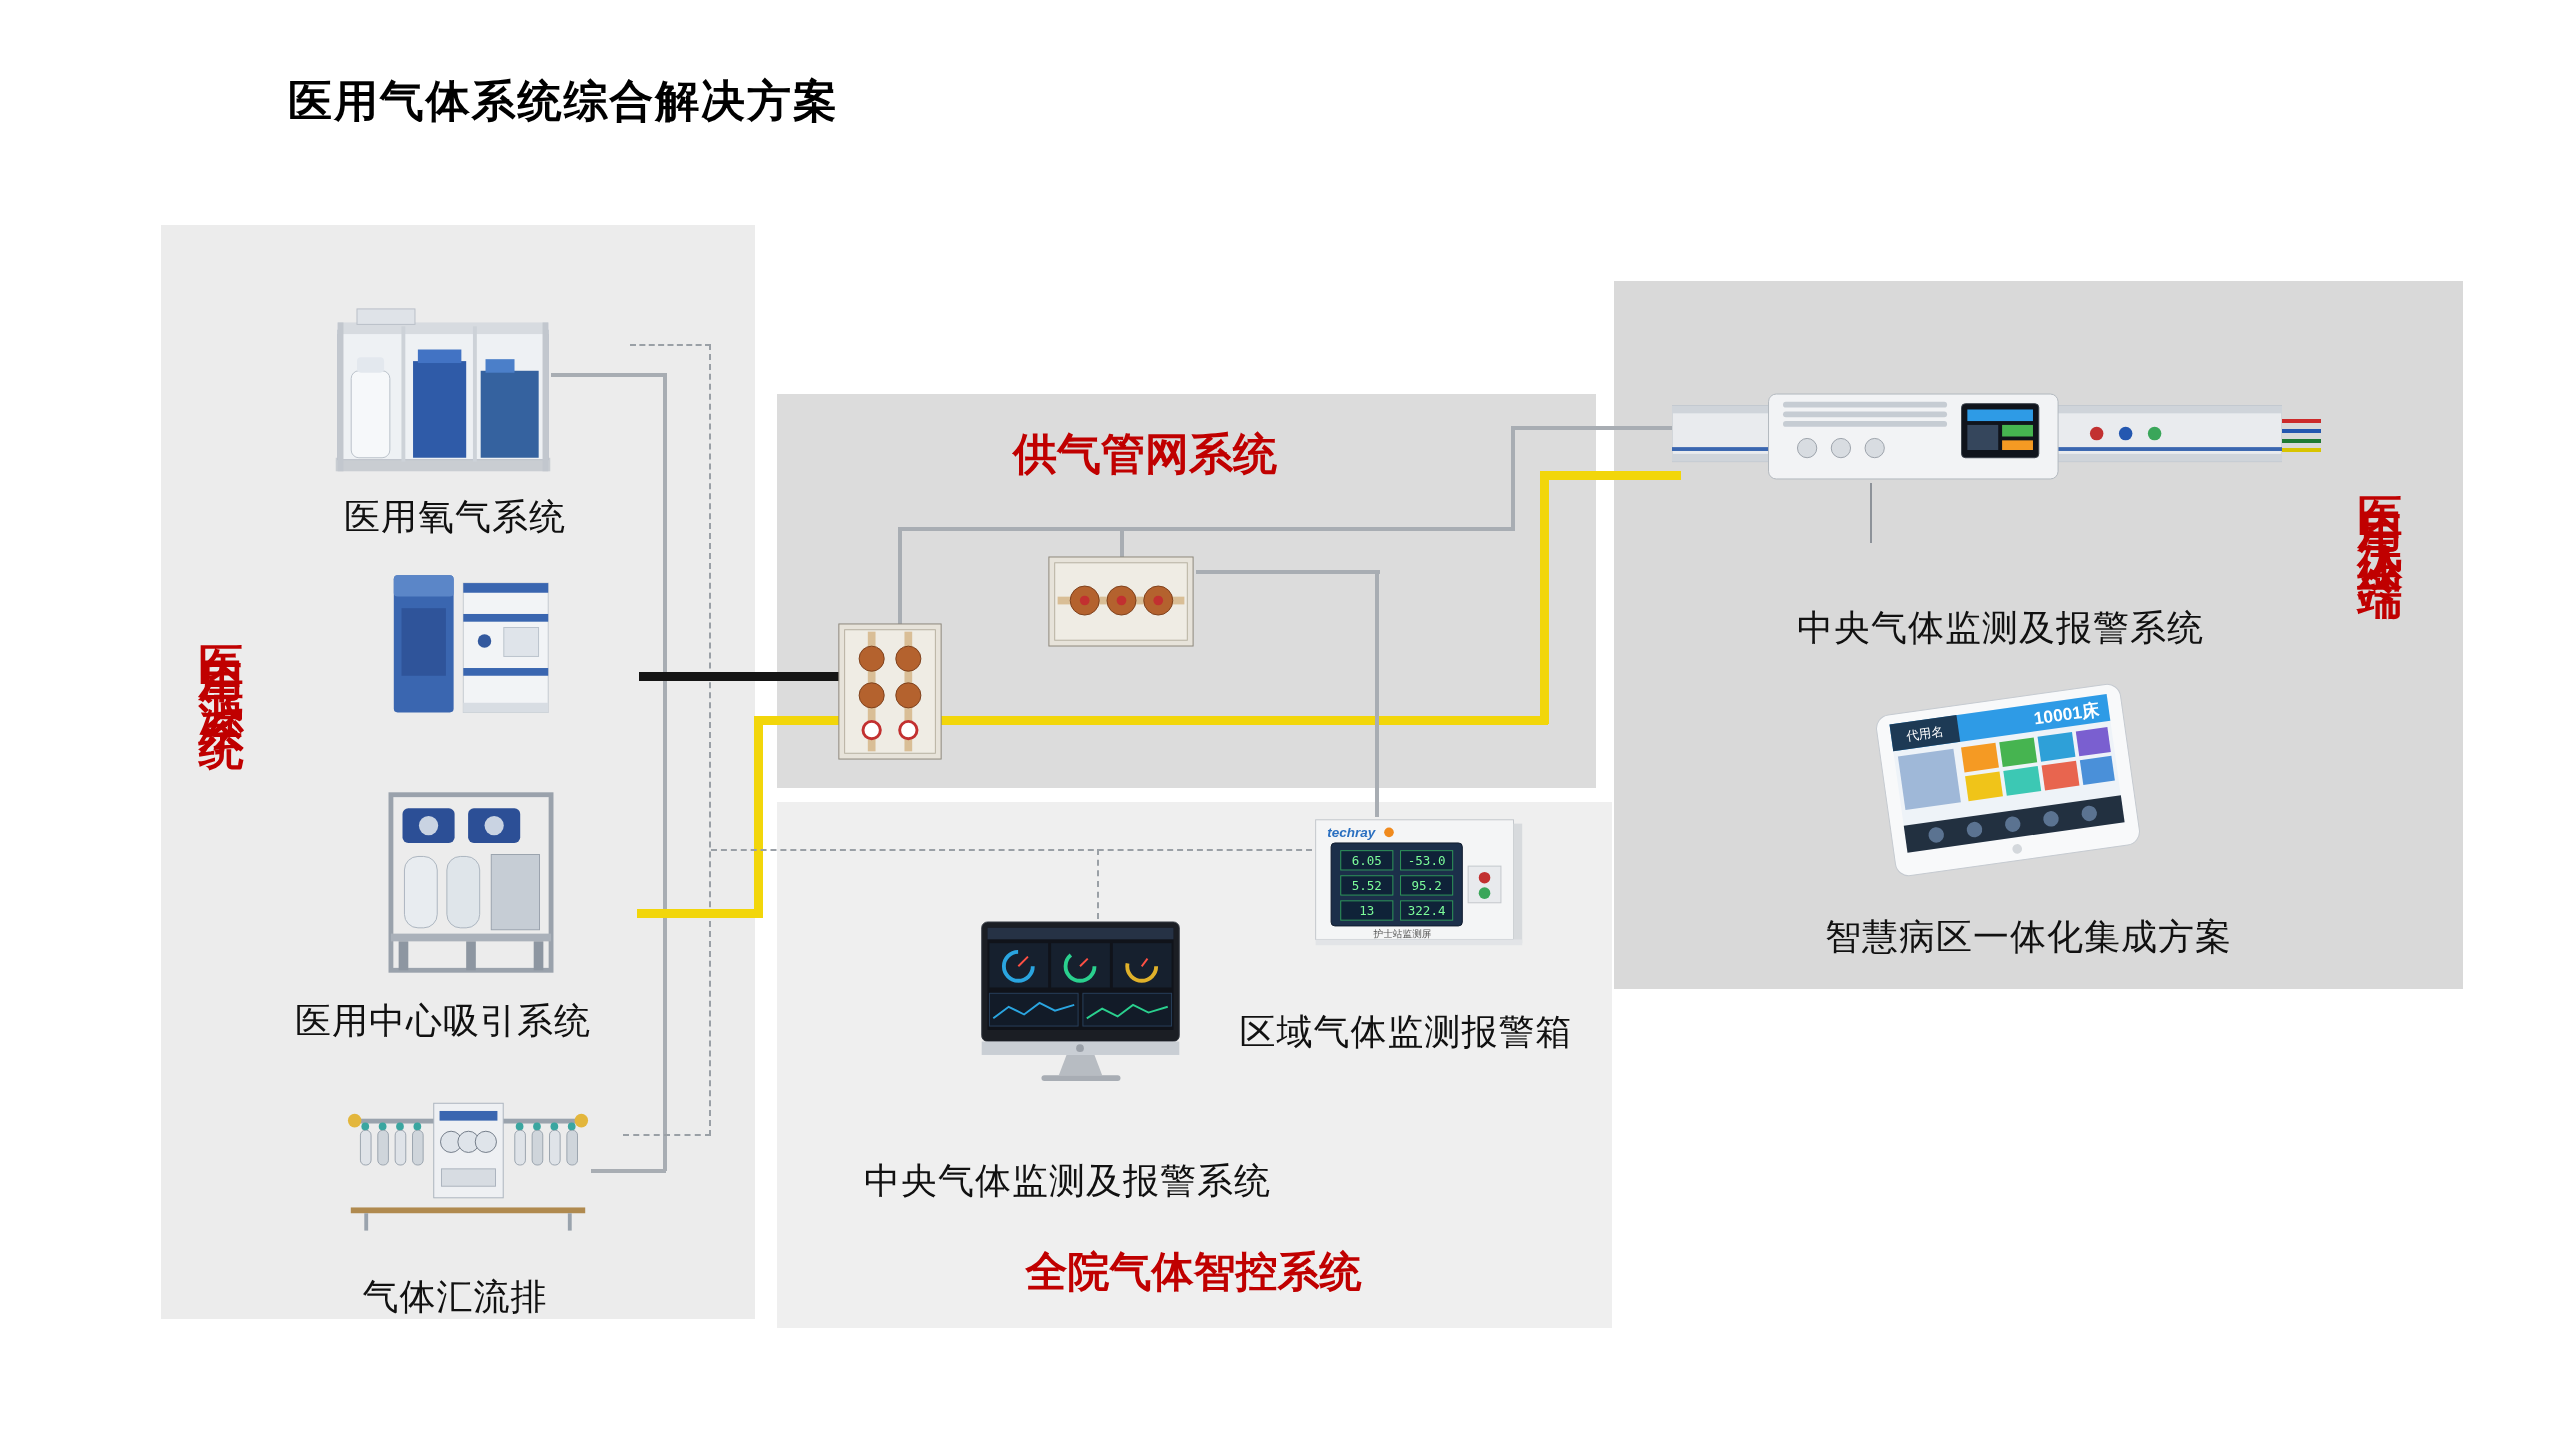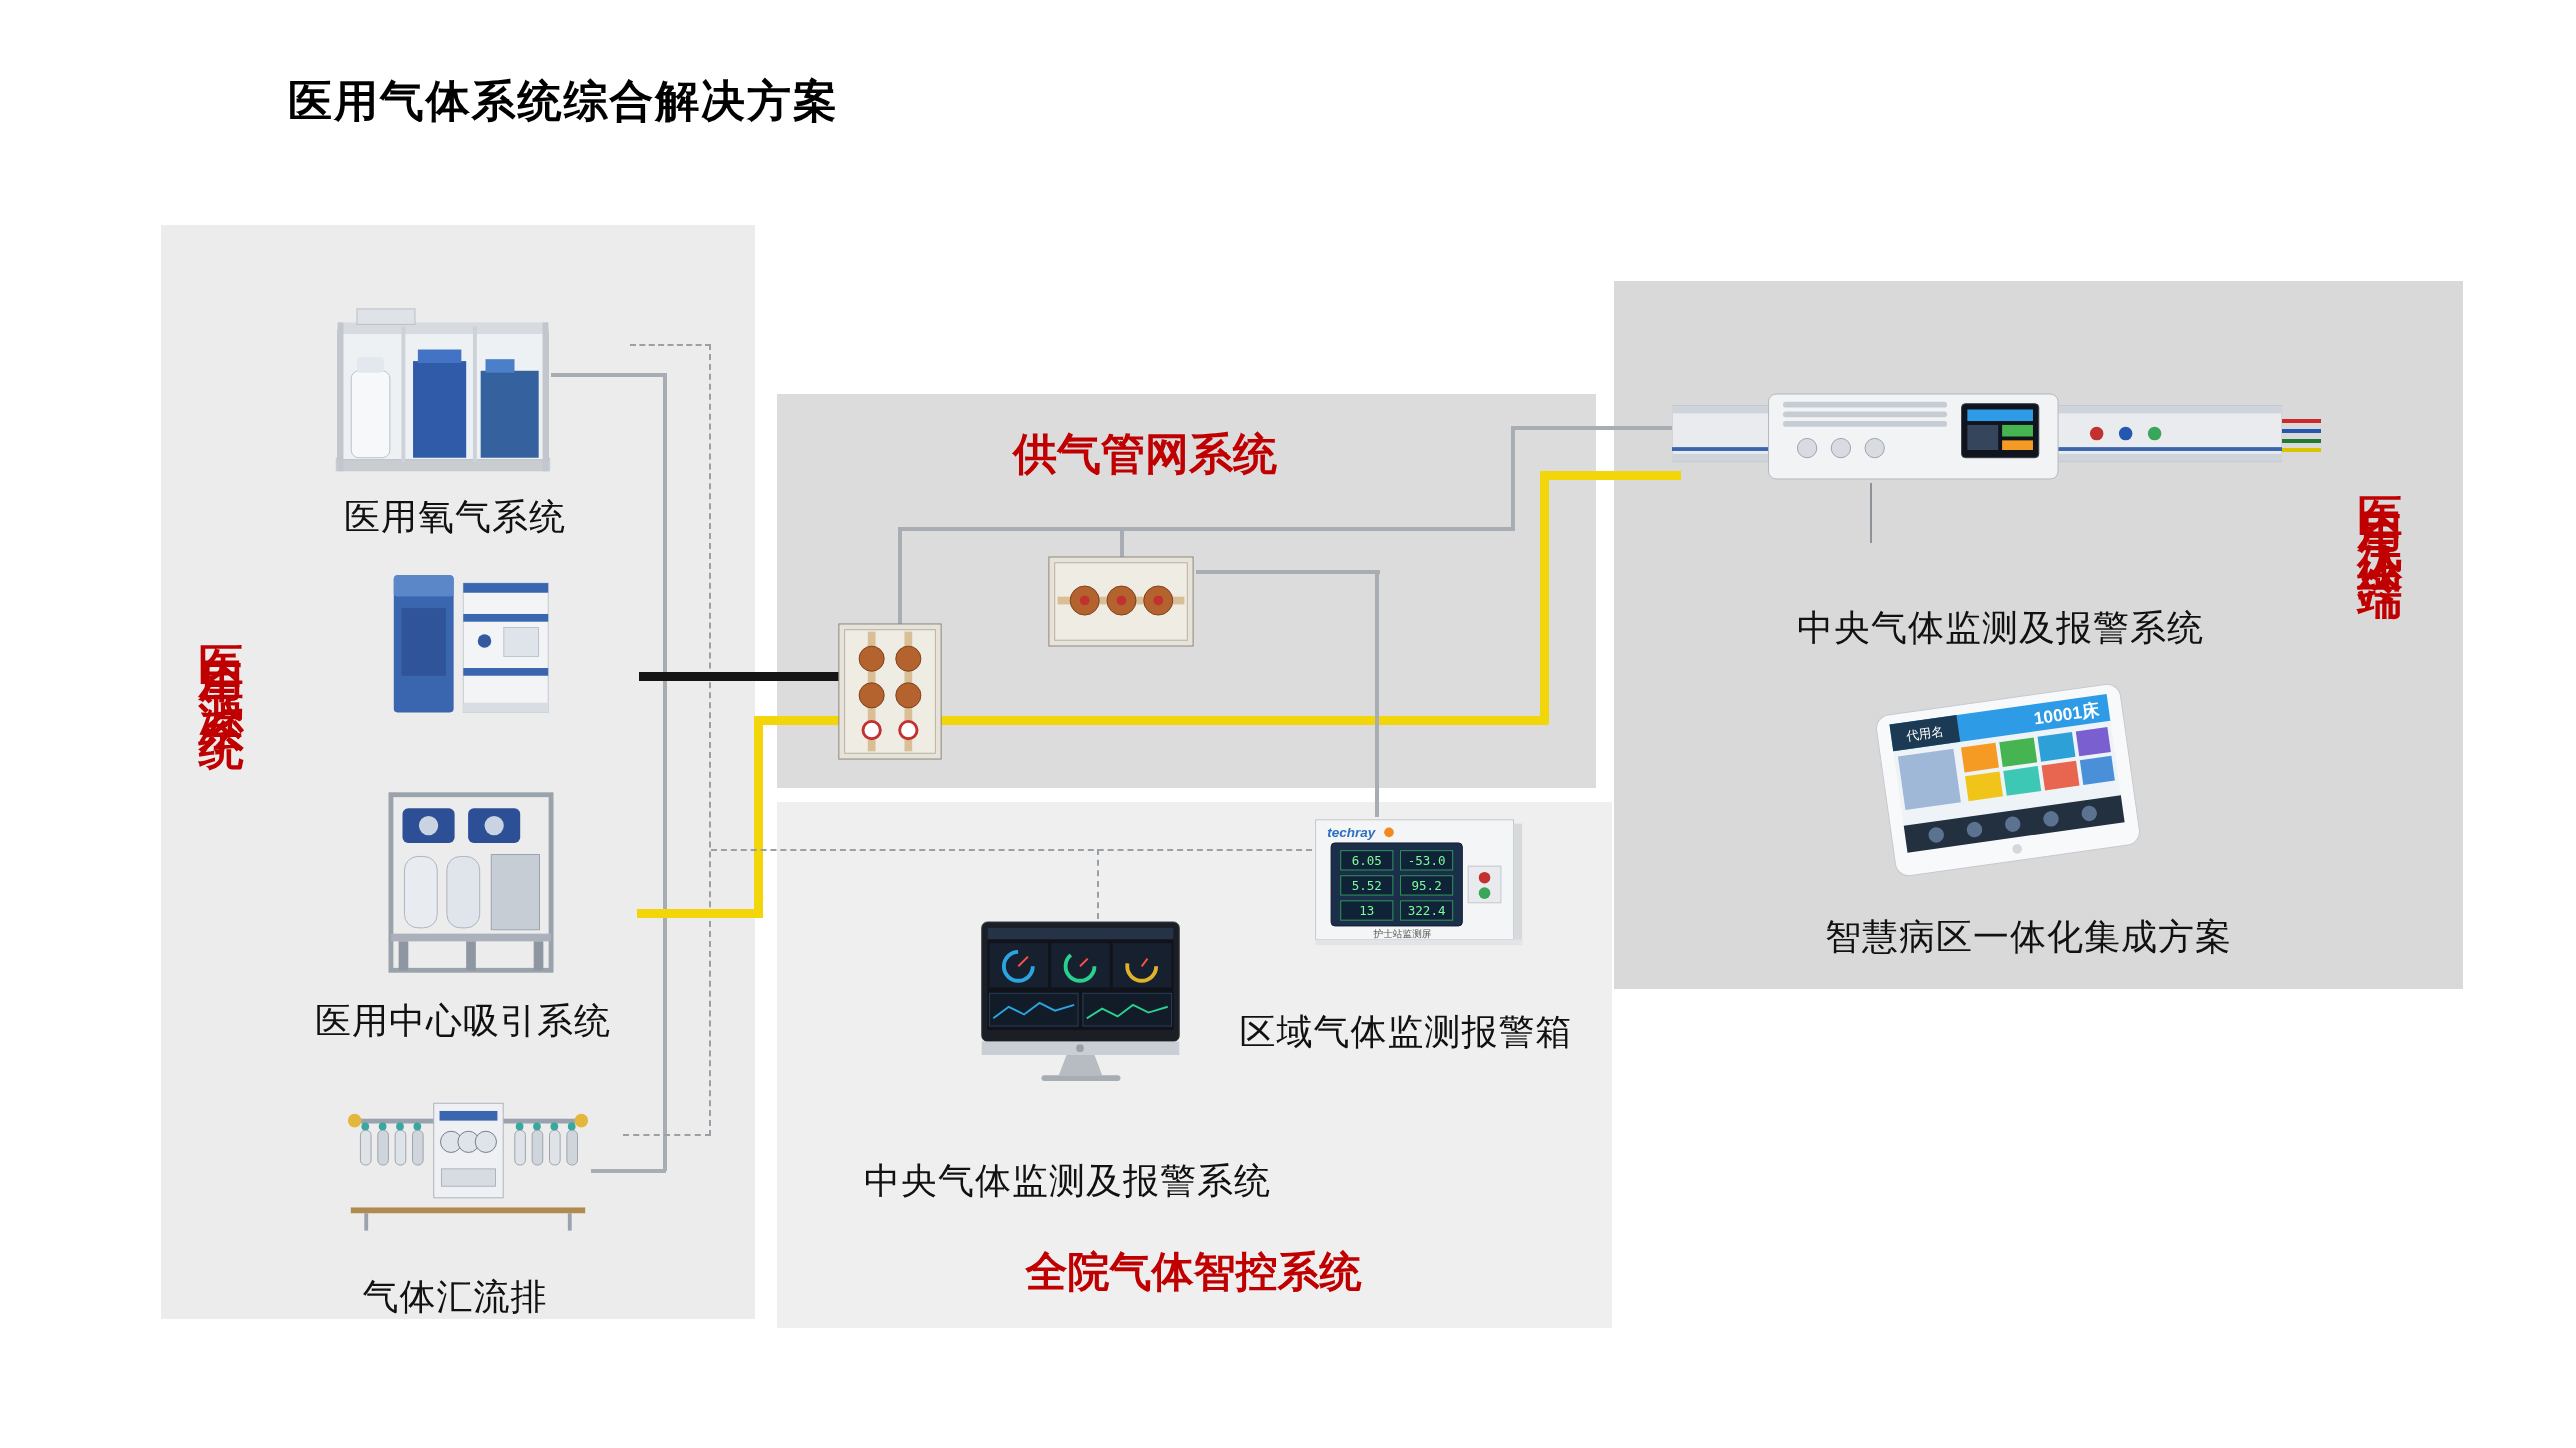--- a/index.html
+++ b/index.html
@@ -308,21 +308,21 @@
           <circle cx="90" cy="134" r="8"></circle>
           <circle cx="130" cy="134" r="8"></circle>
         <circle cx="170" cy="134" r="8"></circle>
           <circle cx="210" cy="134" r="8"></circle>
       </g>
       <circle cx="131" cy="160" r="5" fill="#d4d8dc"></circle>
     </svg>
   </div>
 
   <div class="label" style="left:262px; top:493px; width:386px;">医用氧气系统</div>
-  <div class="label" style="left:270px; top:997px; width:386px;">医用中心吸引系统</div>
+  <div class="label" style="left:250px; top:997px; width:386px;">医用中心吸引系统</div>
   <div class="label" style="left:262px; top:1273px; width:386px;">气体汇流排</div>
 
   <div class="red-title" style="left:952px; top:425px; width:386px; font-size:44px;">供气管网系统</div>
 
   <div class="label" style="left:1213px; top:1008px; width:386px;">区域气体监测报警箱</div>
   <div class="label" style="left:826px;  top:1157px; width:483px;">中央气体监测及报警系统</div>
   <div class="red-title" style="left:952px; top:1244px; width:483px; font-size:42px;">全院气体智控系统</div>
 
   <div class="label" style="left:1759px; top:604px; width:483px;">中央气体监测及报警系统</div>
   <div class="label" style="left:1749px; top:913px; width:483px;text-align:right;">智慧病区一体化集成方案</div>

